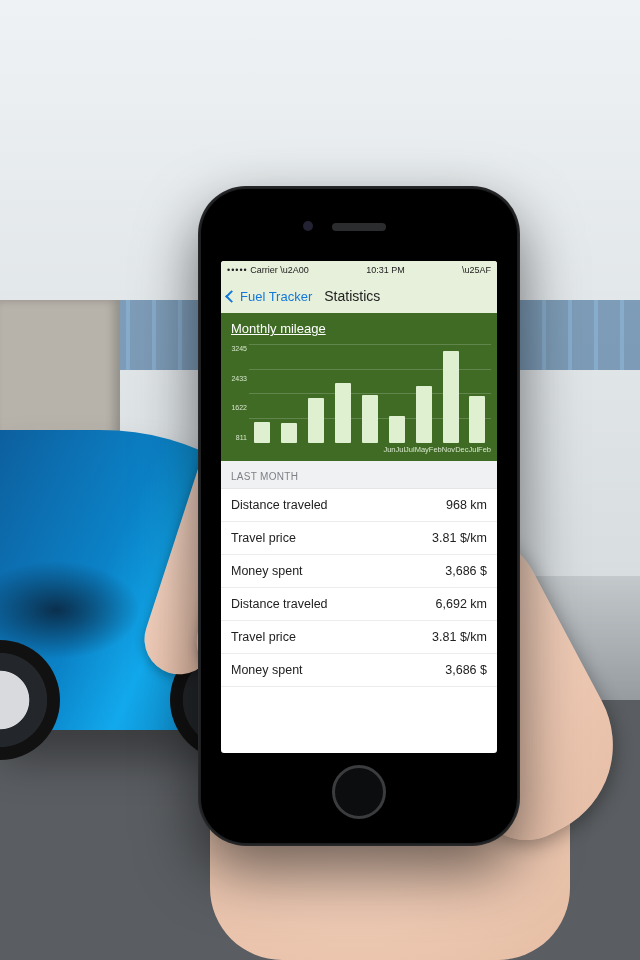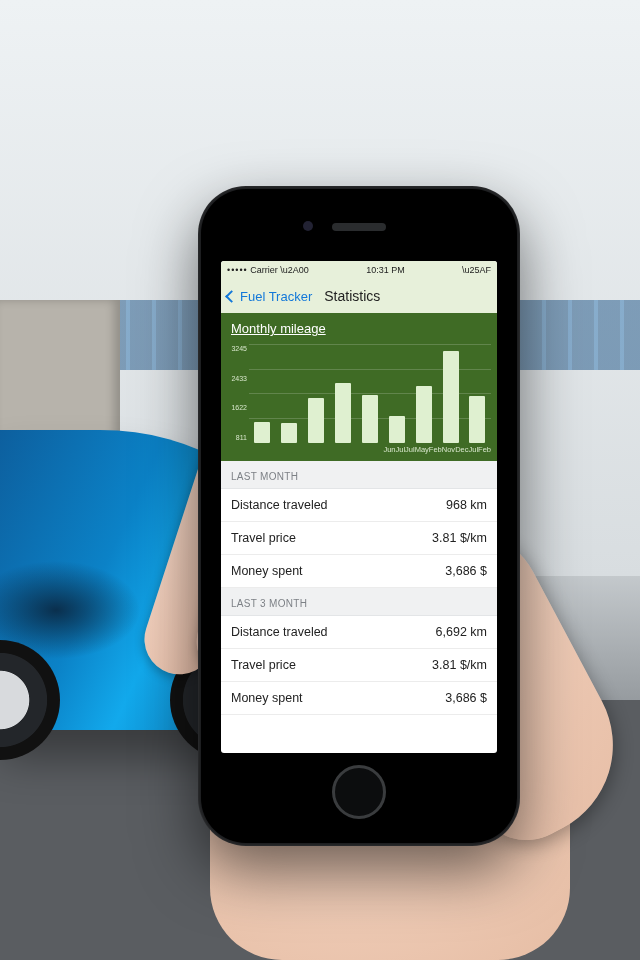--- a/index.html
+++ b/index.html
@@ -169,21 +169,20 @@
                 <span class="v">968 km</span>
               </div>
               <div class="row">
                 <span>Travel price</span>
                 <span class="v">3.81 $/km</span>
               </div>
               <div class="row">
                 <span>Money spent</span>
                 <span class="v">3,686 $</span>
               </div>
-              <div class="section-h">LAST 3 MONTH</div>
               <div class="row">
                 <span>Distance traveled</span>
                 <span class="v">6,692 km</span>
               </div>
               <div class="row">
                 <span>Travel price</span>
                 <span class="v">3.81 $/km</span>
               </div>
               <div class="row">
                 <span>Money spent</span>

